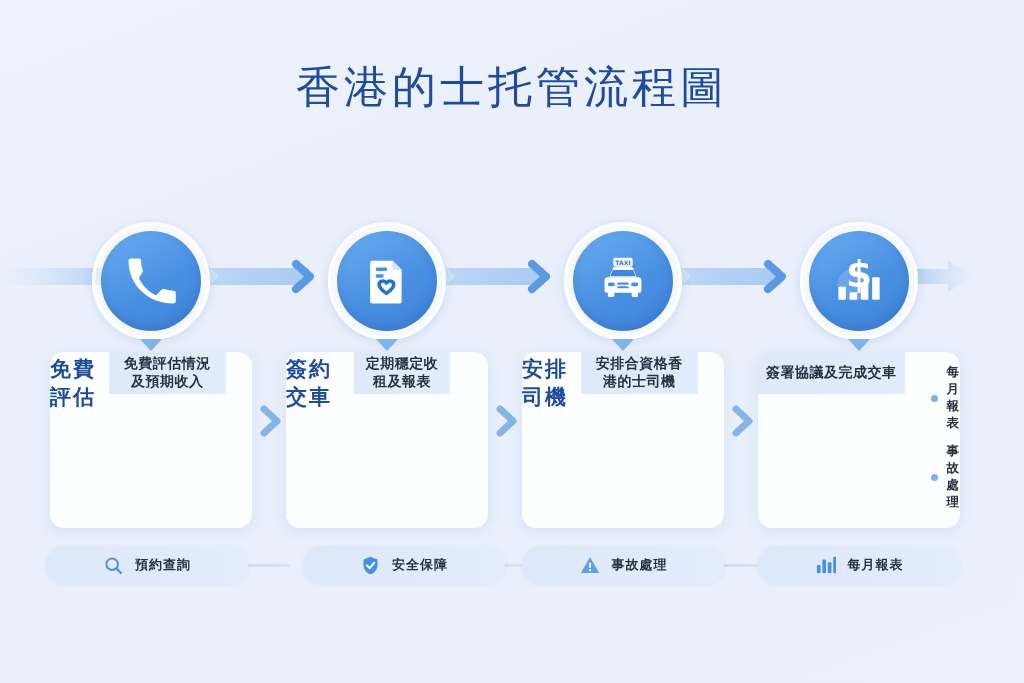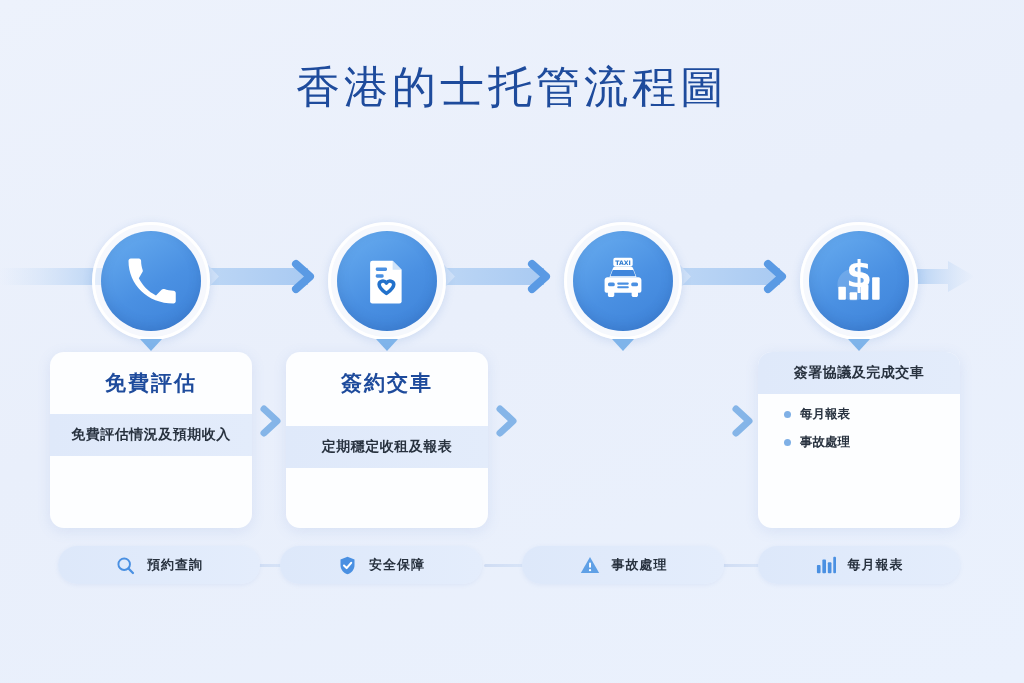--- a/index.html
+++ b/index.html
@@ -55,21 +55,21 @@
   }
 
   
   #cards { position:absolute; top:352px; left:0; width:1024px; height:180px; }
   .step-card {
     position:absolute; top:0; width:202px; height:176px;
     background:#fdfeff;
     border-radius:14px;
     box-shadow:0 3px 14px rgba(90,130,200,.13);
     overflow:hidden;
-    display:flex; flex-direction:column;
+    display:flex; flex-direction:row;
   }
   .card-title {
     height:62px; display:flex; align-items:center; justify-content:center;
     font-size:21px; font-weight:bold; color:#1e4b9c; letter-spacing:2px;
     font-family:"DejaVu Sans","Liberation Sans",sans-serif;
   }
   .card-sub {
     height:42px; display:flex; align-items:center; justify-content:center;
     background:linear-gradient(90deg,#dfe9fa 0%,#e3ecfb 100%);
     font-size:14px; font-weight:bold; color:#28323f; letter-spacing:.5px;
@@ -229,20 +229,25 @@
   <div class="step-card" style="left:286px;gap:12px;">
     <div class="card-title">簽約交車</div>
     <div class="card-sub">定期穩定收租及報表</div>
     <div class="card-body"></div>
   </div>
 
   <svg class="card-chevron" style="left:494px;" viewBox="0 0 26 34">
     <polyline points="6,5 19,17 6,29" fill="none" stroke="#85b5e8" stroke-width="7" stroke-linecap="round" stroke-linejoin="round"></polyline>
   </svg>
 
+  <div class="step-card" style="left:522px;">
+    <div class="card-title">安排司機</div>
+    <div class="card-sub">安排合資格香港的士司機</div>
+    <div class="card-body"></div>
+  </div>
 
   <svg class="card-chevron" style="left:730px;" viewBox="0 0 26 34">
     <polyline points="6,5 19,17 6,29" fill="none" stroke="#85b5e8" stroke-width="7" stroke-linecap="round" stroke-linejoin="round"></polyline>
   </svg>
 
   <div class="step-card" style="left:758px;">
     <div class="card-sub">簽署協議及完成交車</div>
     <div class="card-body">
       <div class="bullet-row">
         <span class="bullet-dot"></span>
@@ -255,29 +260,29 @@
     </div>
   </div>
 </div>
 
 <div id="pills">
 
   <div class="pill-link" style="left:248px; width:42px;"></div>
   <div class="pill-link" style="left:484px; width:42px;"></div>
   <div class="pill-link" style="left:720px; width:42px;"></div>
 
-  <div class="pill" style="left:58px;text-align:right;">
+  <div class="pill" style="left:46px;text-align:right;">
     <svg width="21" height="21" viewBox="0 0 24 24">
       <circle cx="10.5" cy="10.5" r="6.6" fill="none" stroke="#4a90e2" stroke-width="2.2"></circle>
       <line x1="15.4" y1="15.4" x2="20.5" y2="20.5" stroke="#4a90e2" stroke-width="2.6" stroke-linecap="round"></line>
     </svg>
     <span class="pill-label">預約查詢</span>
   </div>
 
-  <div class="pill" style="left:280px;align-items:center;">
+  <div class="pill" style="left:303px;align-items:center;">
     <svg width="21" height="21" viewBox="0 0 24 24">
       <path d="M12 2l8 3.2v6.2c0 5.1-3.4 9.4-8 10.6-4.6-1.2-8-5.5-8-10.6V5.2z" fill="#4a90e2"></path>
       <polyline points="8,12 11,15 16.2,9" fill="none" stroke="#ffffff" stroke-width="2.4" stroke-linecap="round" stroke-linejoin="round"></polyline>
     </svg>
     <span class="pill-label">安全保障</span>
   </div>
 
   <div class="pill" style="left:522px;">
     <svg width="22" height="22" viewBox="0 0 24 24">
       <path d="M12 3.2L22 20.6H2z" fill="#5fa0e6"></path>

